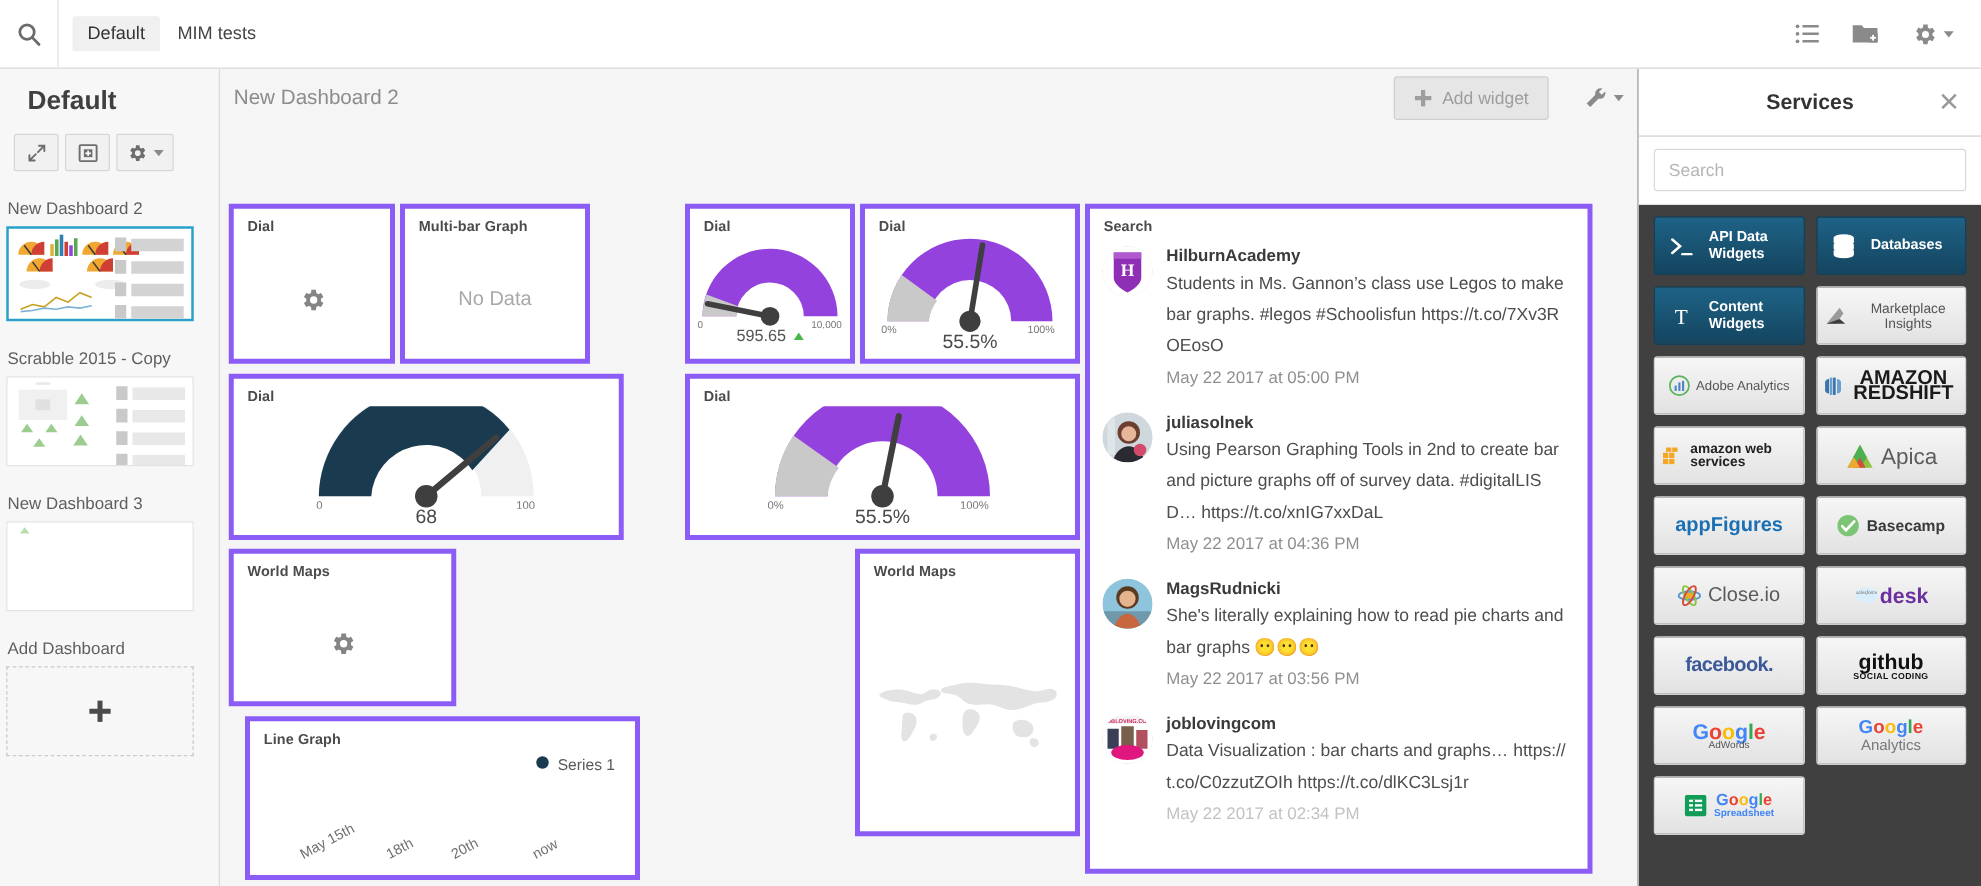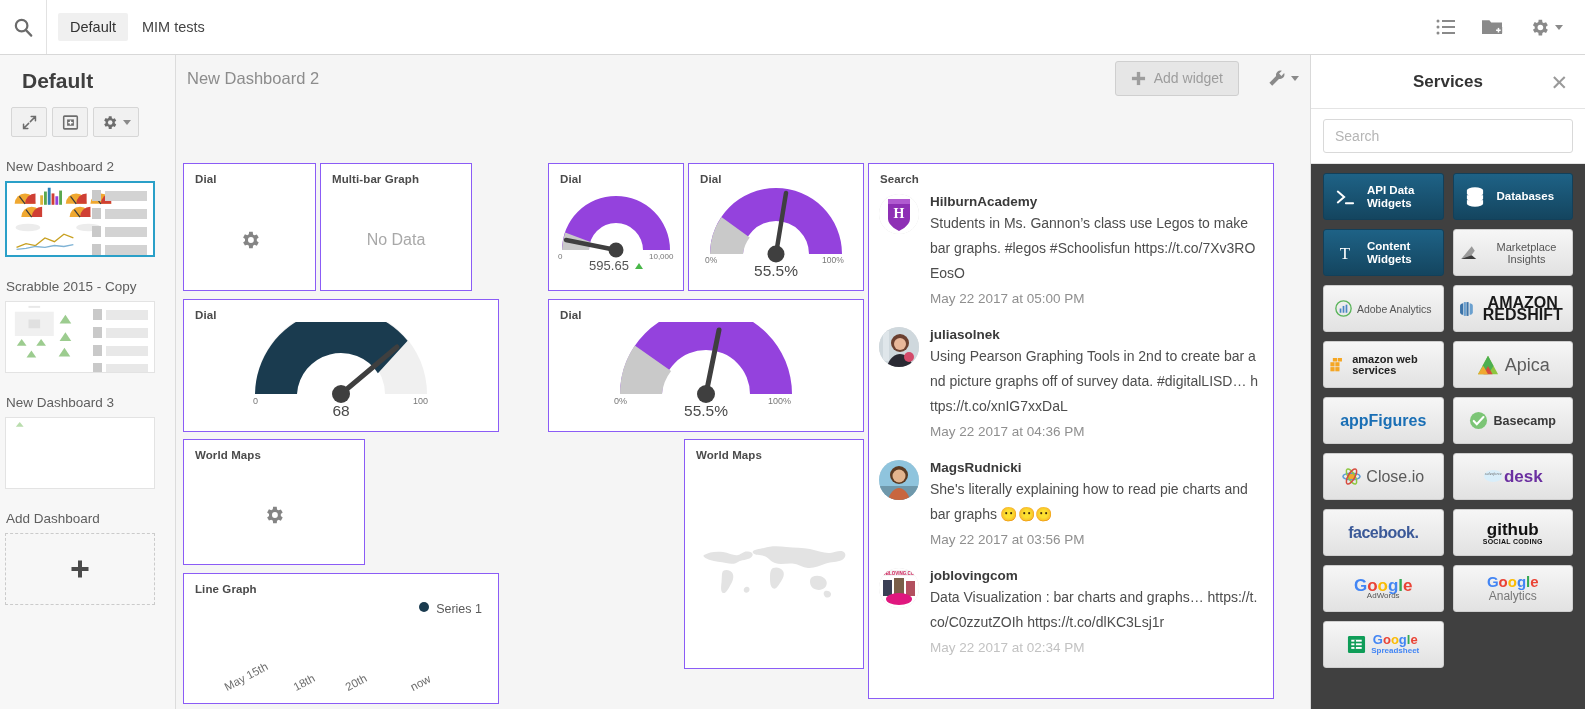--- a/index.html
+++ b/index.html
@@ -60,21 +60,21 @@
                padding: 0 11px 0 11px; background: #f5f5f5; }
   .dash-title { font-size: 16.5px; color: #8c8c8c; padding-left: 0px; }
   .dash-head-right { margin-left: auto; display: flex; align-items: center; gap: 28px; }
   .add-widget { background: #e6e6e6; border: 1px solid #cfcfcf; border-radius: 3px;
                 height: 35px; padding: 0 15px; display: flex; align-items: center; gap: 8px;
                 color: #9d9d9d; font-size: 14px; cursor: pointer; }
   .wrench { display: flex; align-items: center; color: #8a8a8a; cursor: pointer; }
 
   .dash-canvas { flex: 1; position: relative; padding: 0 11px 0 11px; overflow: hidden; }
 
-  .widget { position: absolute; background: #fff; border: 1px solid #8b5cf6; overflow: hidden; }
+  .widget { position: absolute; background: #fff; border: 4px solid #8b5cf6; overflow: hidden; }
   .w-title { font-size: 11.5px; font-weight: bold; color: #4b4b4b; padding: 9px 0 0 11px;
              letter-spacing: .1px; }
   .w-center { position: absolute; left:0; right:0; top: 26px; bottom: 0;
               display: flex; align-items: center; justify-content: center; }
   .nodata { color: #a8a8a8; font-size: 16px; }
   .gear-ph { color: #858585; }
 
   
   .dial-wrap { position:absolute; left:0; right:0; top:22px; bottom:0; }
   .dial-svg { display:block; margin: 0 auto; }
@@ -364,21 +364,21 @@
         <div class="widget" style="left:7px; top:338px; width:182px; height:126px;">
           <div class="w-title">World Maps</div>
           <div class="w-center">
             <svg width="22" height="22" viewBox="0 0 24 24" fill="#858585">
               <path d="M19.4 13a7.6 7.6 0 000-2l2.1-1.6-2-3.5-2.5 1a7.7 7.7 0 00-1.7-1L15 3h-4l-.3 2.8a7.7 7.7 0 00-1.7 1l-2.5-1-2 3.5L6.6 11a7.6 7.6 0 000 2l-2.1 1.6 2 3.5 2.5-1c.5.4 1.1.8 1.7 1L11 21h4l.3-2.8c.6-.3 1.2-.6 1.7-1l2.5 1 2-3.5z"></path>
               <circle cx="13" cy="12" r="3.2" fill="#fff"></circle>
             </svg>
           </div>
         </div>
 
-        <div class="widget" style="left:7px; top:472px; width:316px; height:131px;">
+        <div class="widget" style="left:20px; top:472px; width:316px; height:131px;">
           <div class="w-title">Line Graph</div>
           <div class="lg-legend">
             <span class="lg-dot"></span>
             <span>Series 1</span>
           </div>
           <div class="lg-axis">
             <span class="lg-tick" style="left:44px;  bottom:6px;">May 15th</span>
             <span class="lg-tick" style="left:113px; bottom:6px;">18th</span>
             <span class="lg-tick" style="left:165px; bottom:6px;">20th</span>
             <span class="lg-tick" style="left:230px; bottom:6px;">now</span>

